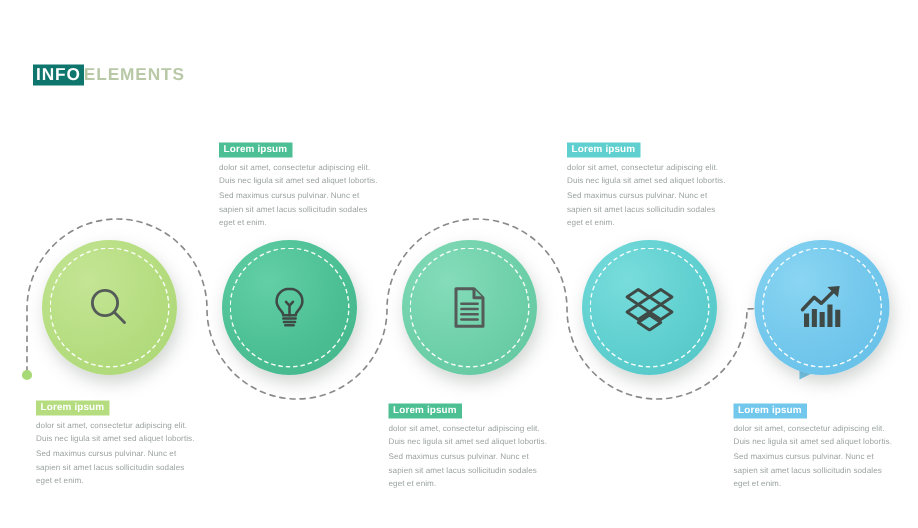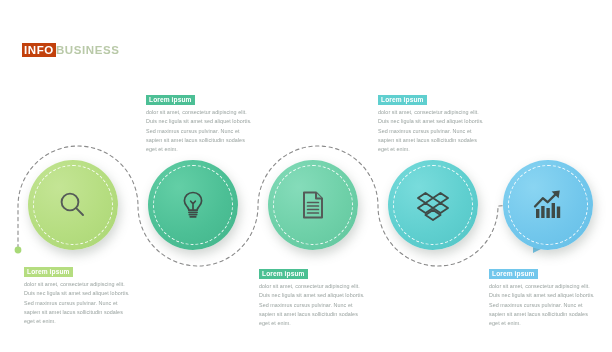--- a/index.html
+++ b/index.html
@@ -8,21 +8,21 @@
     width:612px;height:352px;
     background:#ffffff;
     font-family:"Liberation Sans","DejaVu Sans",sans-serif;
     overflow:hidden;position:relative;
   }
   #stage{position:absolute;left:0;top:0;width:612px;height:352px;}
 
   
   .hdr{position:absolute;font-size:11.5px;font-weight:bold;letter-spacing:.6px;white-space:nowrap;}
   #hdr-left{left:22px;top:44px;color:#b9c9a8;}
-  #hdr-left .hl{background:#c2410c;color:#ffffff;padding:1px 2px;}
+  #hdr-left .hl{background:#0f766e;color:#ffffff;padding:1px 2px;}
   #hdr-right{right:22px;top:44px;color:#9ed2ef;}
 
   
   #connector{position:absolute;left:0;top:0;width:612px;height:352px;pointer-events:none;}
 
   
   .node{position:absolute;border-radius:50%;
         box-shadow:2px 5px 11px rgba(90,105,95,.28);}
   .node .ring{position:absolute;left:5px;top:5px;right:5px;bottom:5px;
         border-radius:50%;border:1px dashed rgba(255,255,255,.92);}
@@ -35,21 +35,21 @@
   .blk .ttl{display:inline-block;font-size:6.6px;font-weight:bold;color:#ffffff;
         padding:1.5px 3px 1.5px 3px;line-height:1.15;letter-spacing:.1px;}
   .blk .bdy{margin-top:2px;font-size:5.4px;line-height:1.72;color:#9aa3a0;
         text-align:left;letter-spacing:.05px;}
 </style>
 </head>
 <body>
 
 <div id="stage">
 
-  <div class="hdr" id="hdr-left"><span class="hl">INFO</span><span>BUSINESS</span></div>
+  <div class="hdr" id="hdr-left"><span class="hl">INFO</span><span>ELEMENTS</span></div>
 
   <svg id="connector" viewBox="0 0 612 352">
     <path d="M 18 248
              L 18 206
              A 60 60 0 0 1 138 206
              A 60 60 0 0 0 258 206
              A 60 60 0 0 1 378 206
              A 60 60 0 0 0 498 206
              A 60 60 0 0 1 560 248" fill="none" stroke="#8a8a8a" stroke-width="1.1" stroke-dasharray="3.4 3.4" stroke-linecap="round"></path>
     <circle cx="18" cy="250" r="3.4" fill="#a8d977"></circle>

